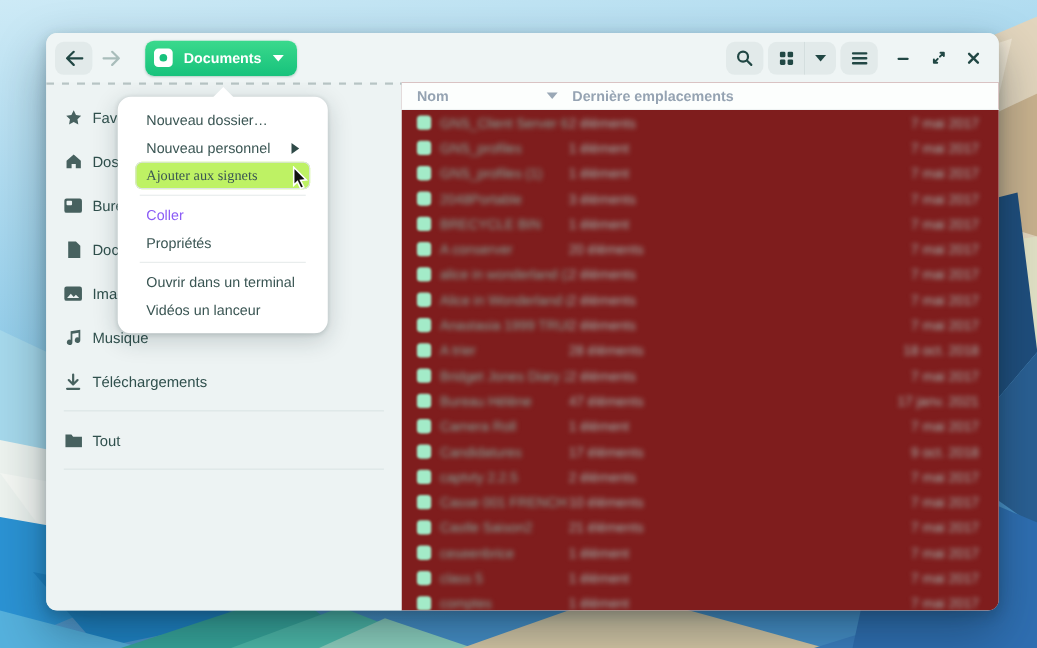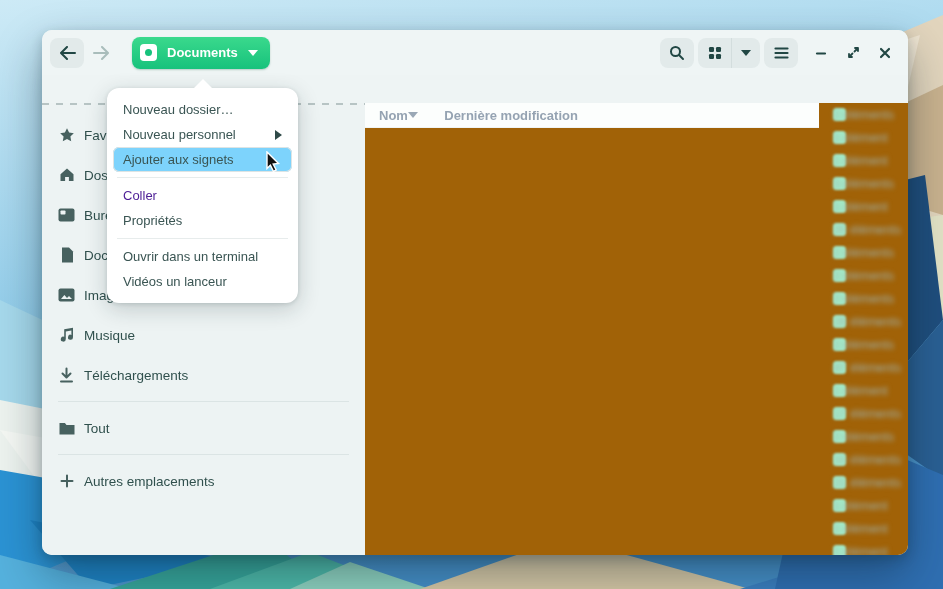--- a/index.html
+++ b/index.html
@@ -11,21 +11,21 @@
   }
   
   #wallpaper { position: absolute; inset: 0; z-index: 0; }
 
   
   .window {
     position: absolute; left: 42px; top: 30px; width: 866px; height: 525px;
     border-radius: 10px; background: #eef4f4;
     box-shadow: 0 20px 45px rgba(10,30,40,.38), 0 4px 12px rgba(10,30,40,.22);
     z-index: 2; overflow: hidden;
-    display: flex; flex-direction: column; gap: 28px;
+    display: flex; flex-direction: column;
   }
   
   .toolbar {
     height: 45px; flex: 0 0 45px; display: flex; align-items: center;
     padding: 0 10px 0 8px; background: #eff5f5;
   }
   .tb-btn {
     height: 30px; min-width: 34px; border: none; border-radius: 8px;
     display: flex; align-items: center; justify-content: center;
     background: transparent; color: #214744; cursor: default;
@@ -66,21 +66,21 @@
     background: repeating-linear-gradient(90deg, #b7c4c4 0 7px, transparent 7px 14px);
   }
   .side-item {
     height: 40px; display: flex; align-items: center; gap: 9px; padding: 0 14px 0 16px;
     color: #30504d; font-size: 13.5px; cursor: default;
   }
   .side-item .s-icon { width: 17px; height: 17px; color: #47615f; display:flex; align-items:center; justify-content:center; }
   .side-sep { height: 1px; background: #dbe4e4; margin: 6px 16px; }
 
   
-  .pane { flex: 1; background: #a16207; display: flex; flex-direction: row; min-width: 0; }
+  .pane { flex: 1; background: #7f1d1d; display: flex; flex-direction: column; min-width: 0; }
   .list-header {
     height: 25px; flex: 0 0 25px; display: grid; grid-template-columns: 1fr 150px 235px;
     align-items: center; padding: 0 6px 0 14px; background: #fcfefd;
     color: #95a3b2; font-size: 13px; font-weight: bold;
     border-bottom: 1px solid #f0f4f4;
   }
   .col-name { display:flex; align-items:center; justify-content: space-between; padding-right: 10px; }
   .sort-arrow { width: 0; height: 0; border-left: 5px solid transparent; border-right: 5px solid transparent; border-top: 6px solid #9aa8b6; }
   .col-date { text-align: right; }
   .rows { flex: 1; overflow: hidden; }
@@ -92,33 +92,33 @@
   .chip { width: 13px; height: 13px; border-radius: 3.5px; background: #a3ebc8; flex: 0 0 13px; filter: blur(1.2px); }
   .fname { color: #84a79c; white-space: nowrap; overflow: hidden; max-width: 225px; filter: blur(2.6px); }
   .fsize { color: #9fb2ad; filter: blur(2.6px); white-space: nowrap; }
   .fdate { color: #a3b3ae; filter: blur(2.6px); text-align: right; padding-right: 12px; white-space: nowrap; }
 
   
   .popover {
     position: absolute; left: 107px; top: 88px; width: 191px; z-index: 5;
     background: #ffffff; border-radius: 12px;
     box-shadow: 0 6px 22px rgba(20,40,45,.20), 0 1px 4px rgba(20,40,45,.14);
-    padding: 9px 6px;
+    padding: 9px 16px;
   }
   .popover::before {
     content:""; position: absolute; top: -9px; left: 86px;
     border-left: 10px solid transparent; border-right: 10px solid transparent;
     border-bottom: 10px solid #ffffff;
   }
   .menu-item {
     height: 25px; display: flex; align-items: center; justify-content: space-between;
     padding: 0 10px; border-radius: 6px; font-size: 13px; color: #3a5553; cursor: default;
   }
-  .menu-item.hover { background: #7dd3fc; box-shadow: inset 0 0 0 1px #dde4e4; }
-  .menu-item.disabled { color: #4c1d95; text-align: center; }
+  .menu-item.hover { background: #bef264; box-shadow: inset 0 0 0 1px #dde4e4; font-family: Liberation Serif, serif; }
+  .menu-item.disabled { color: #8b5cf6; text-align: center; }
   .menu-sep { height: 1px; background: #e7ecec; margin: 5px 4px; }
   .submenu-arrow { width: 0; height: 0; border-top: 5px solid transparent; border-bottom: 5px solid transparent; border-left: 7px solid #2f4a48; }
 
   
   .cursor { position: absolute; left: 264px; top: 151px; z-index: 9; }
 </style>
 </head>
 <body>
 
 <svg id="wallpaper" viewBox="0 0 943 589" preserveAspectRatio="none">
@@ -277,36 +277,28 @@
         <div class="side-sep"></div>
         <div class="side-item">
           <span class="s-icon">
             <svg width="16" height="13" viewBox="0 0 16 13" fill="currentColor">
               <path d="M0.5 1h5.4l1.6 2h8v9.5H0.5z"></path>
             </svg>
           </span>
           <span>Tout</span>
         </div>
         <div class="side-sep"></div>
-        <div class="side-item">
-          <span class="s-icon">
-            <svg width="14" height="14" viewBox="0 0 14 14" stroke="currentColor" stroke-width="2" stroke-linecap="round">
-              <path d="M7 1.5v11M1.5 7h11"></path>
-            </svg>
-          </span>
-          <span>Autres emplacements</span>
-        </div>
       </div>
     <div class="pane">
       <div class="list-header">
         <div class="col-name">
           <span>Nom</span>
           <span class="sort-arrow"></span>
         </div>
-        <div class="col-date"><span>Dernière modification</span></div>
+        <div class="col-date"><span>Dernière emplacements</span></div>
       </div>
       <div class="rows" id="rows">
           <div class="file-row">
             <div class="cell-name">
               <span class="chip"></span>
               <span class="fname">GNS_Client Server 64 bits</span>
             </div>
             <div class="fsize">2 éléments</div>
             <div class="fdate">7 mai 2017</div>
           </div>

